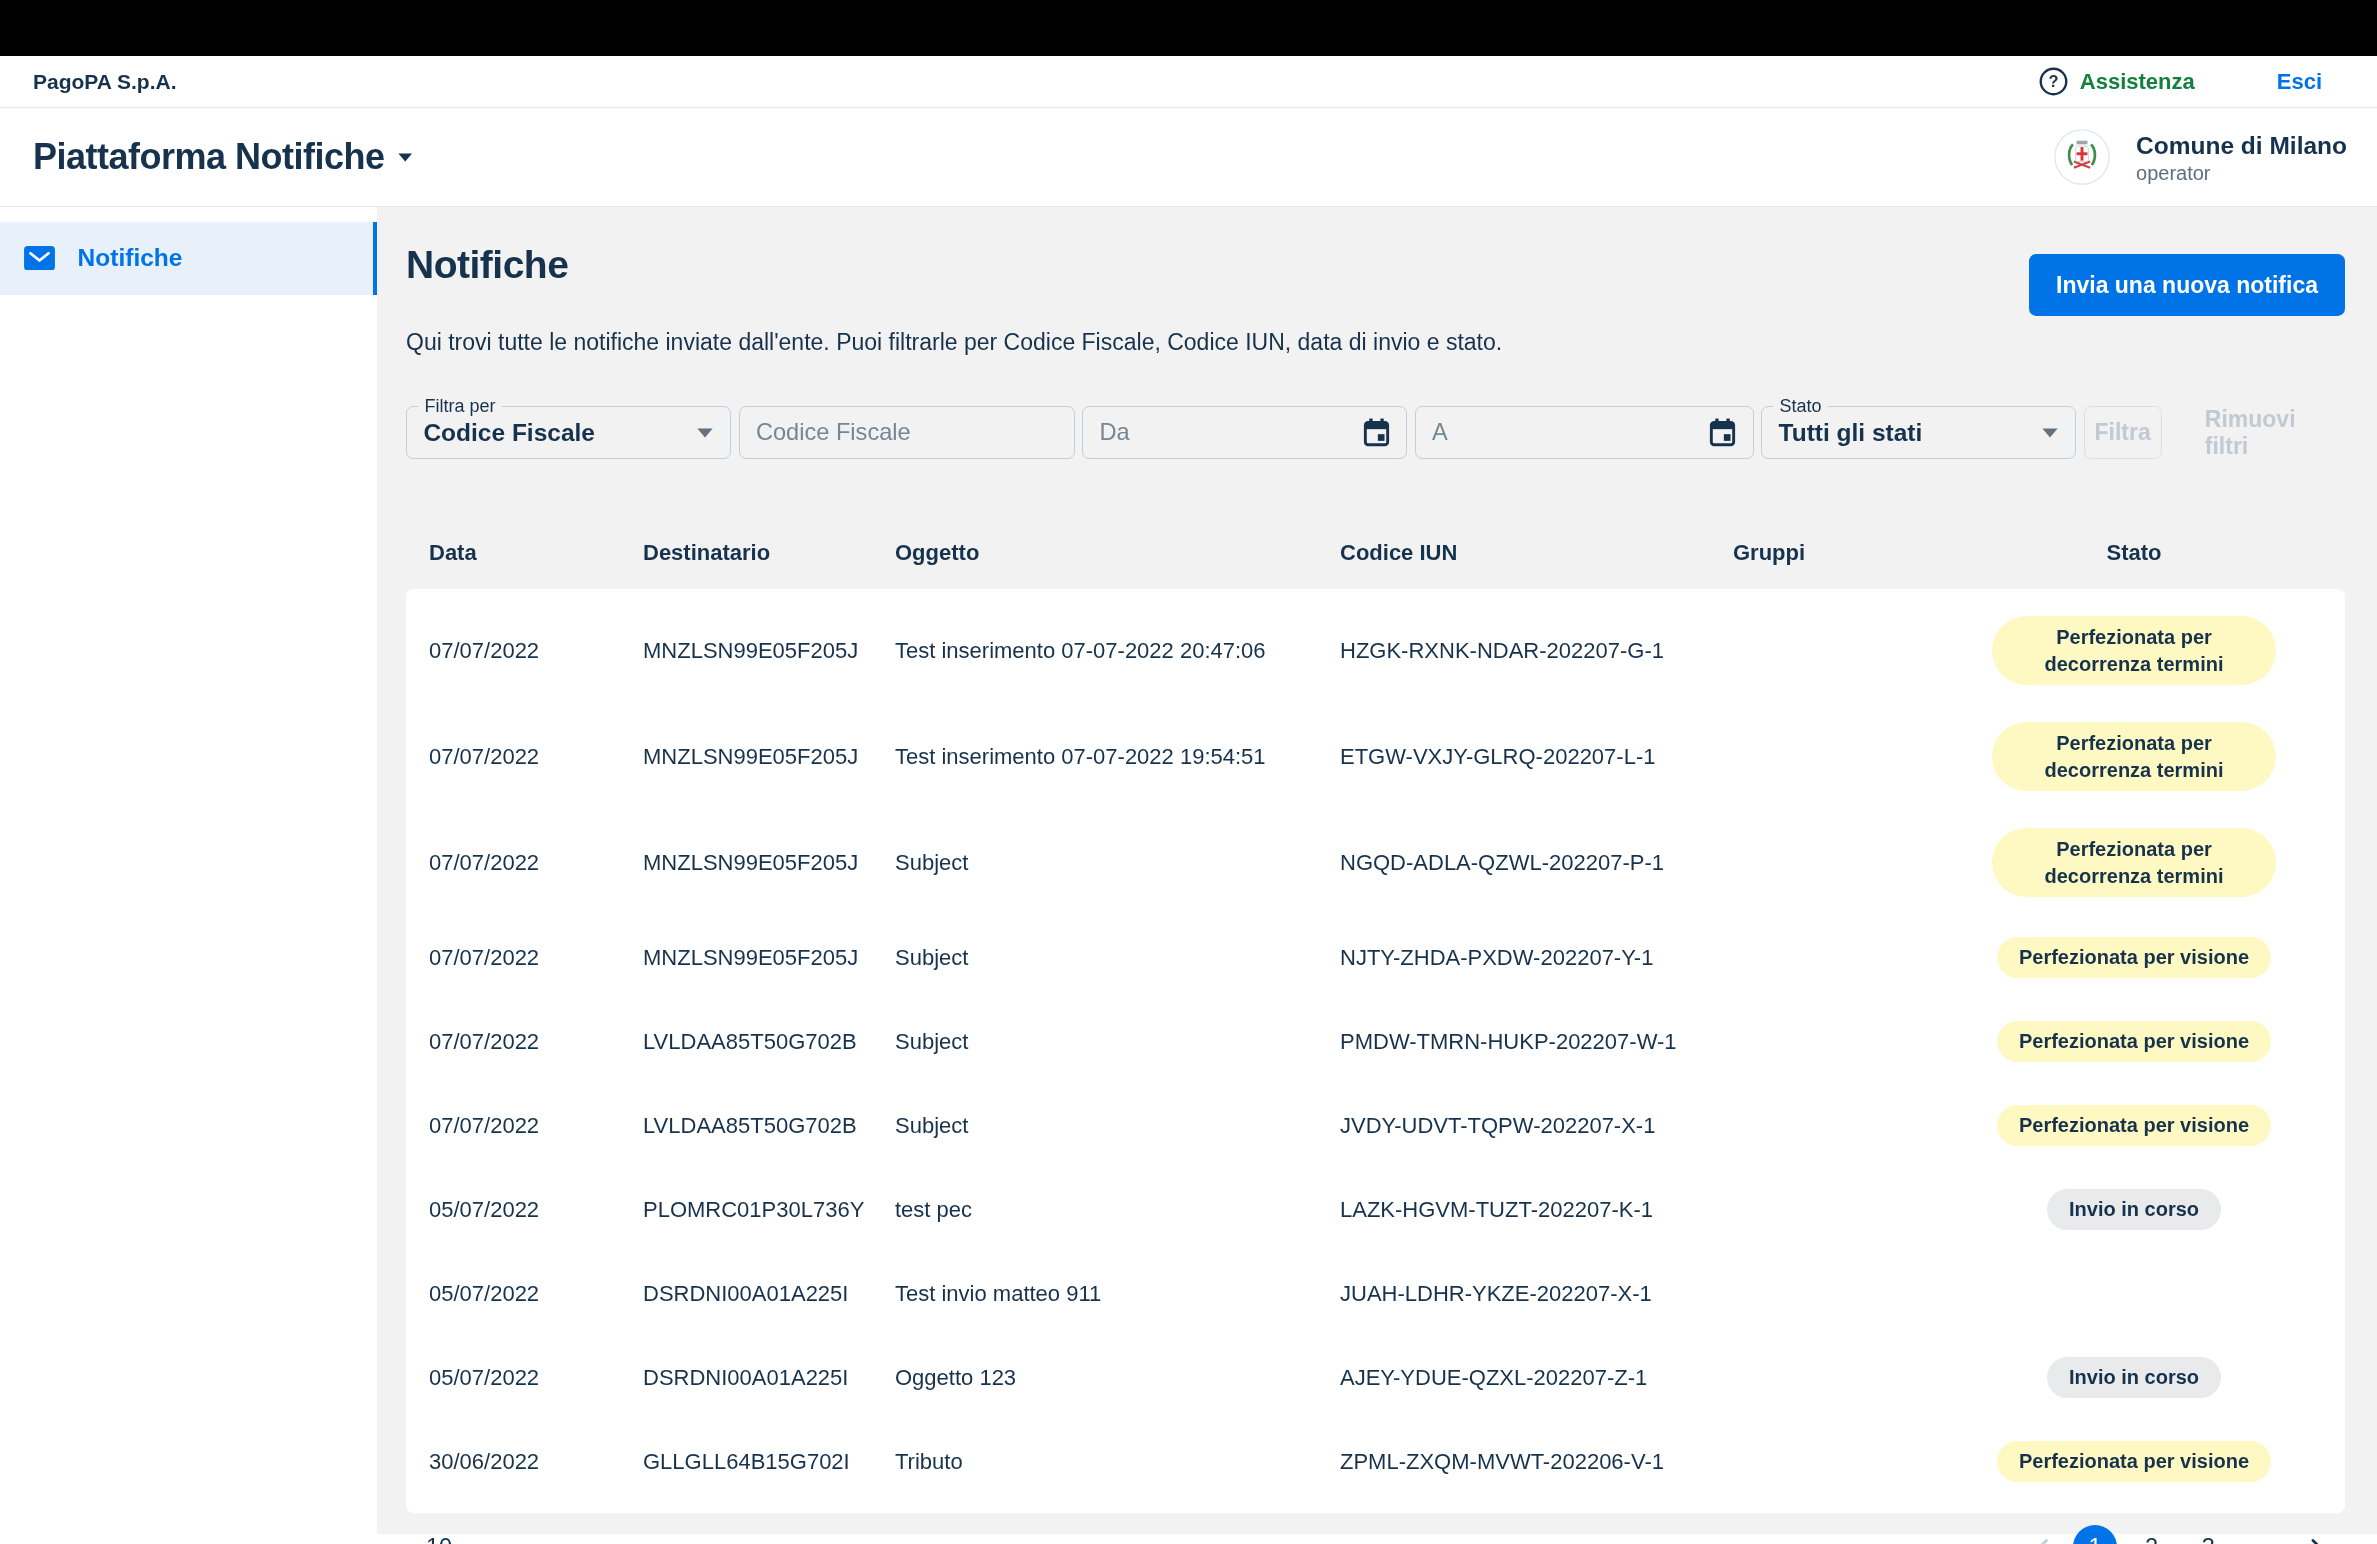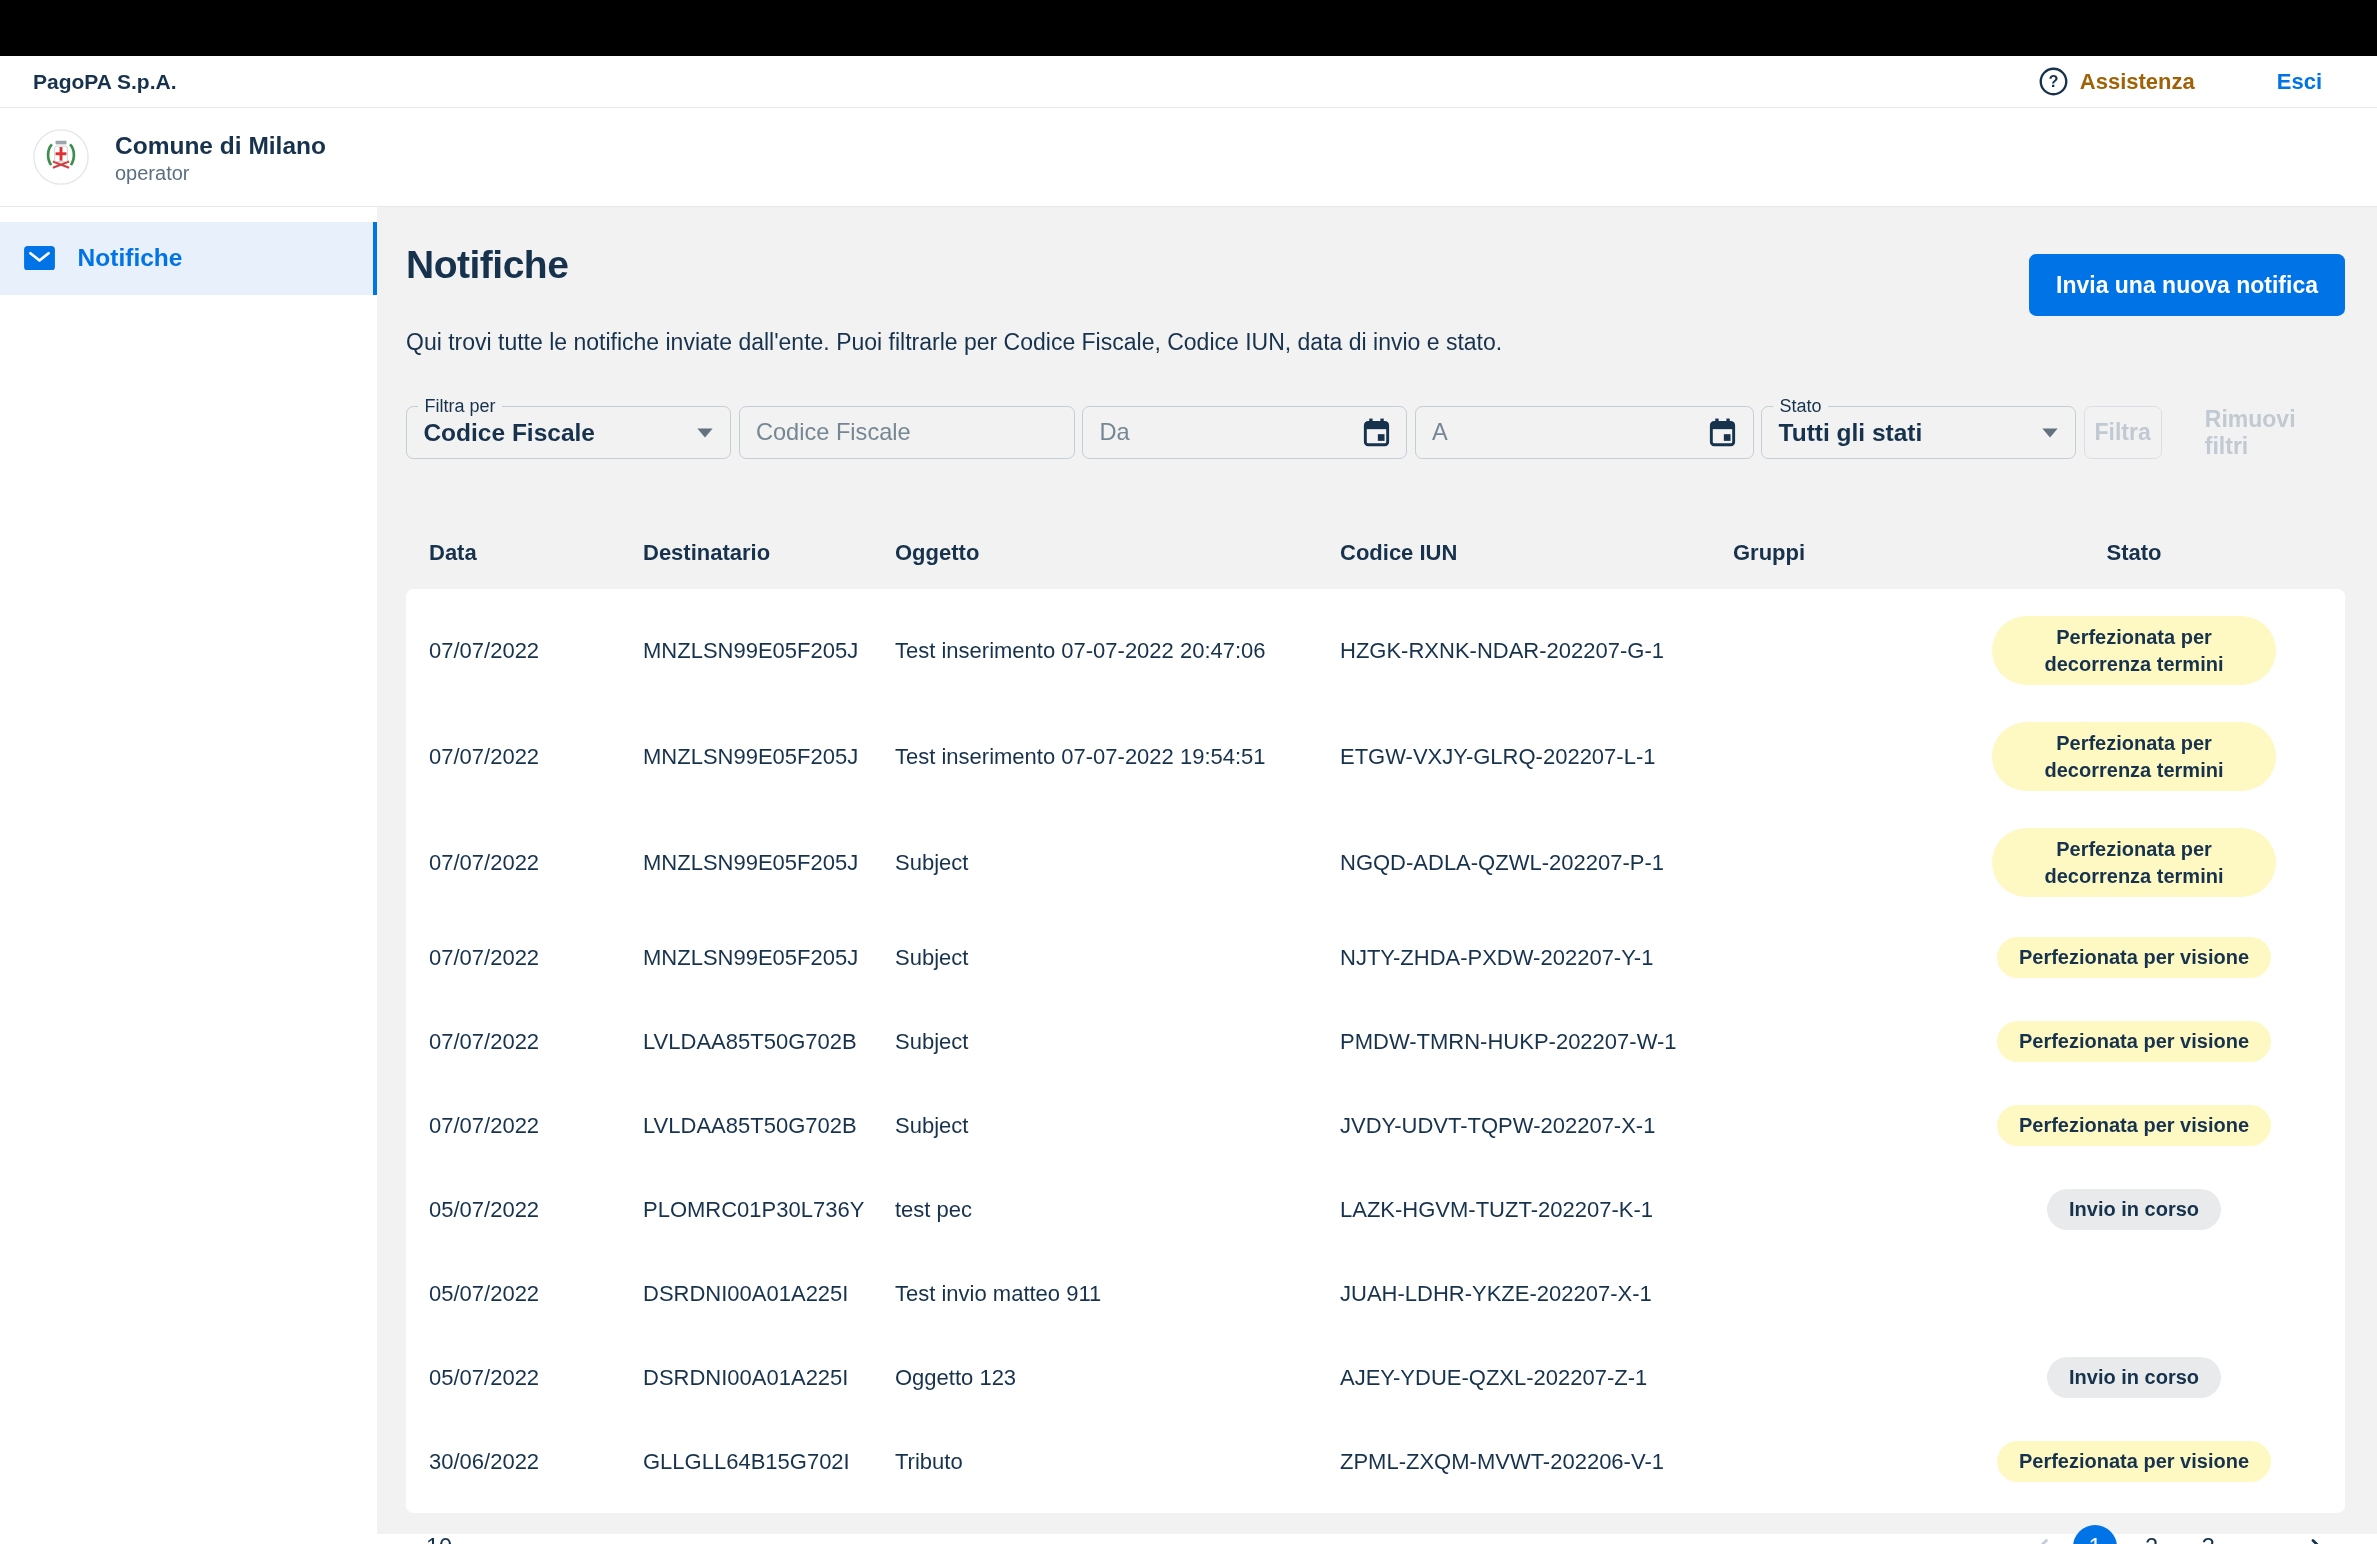--- a/index.html
+++ b/index.html
@@ -5,21 +5,21 @@
   * { margin:0; padding:0; box-sizing:border-box; }
   html,body { width:2377px; height:1544px; overflow:hidden;
     font-family:"Liberation Sans","DejaVu Sans",sans-serif; background:#fff; }
   .devbar { height:56px; background:#000; }
   
   .topbar { height:52px; background:#fff; display:flex; align-items:center;
     justify-content:space-between; padding:0 55px 0 33px; border-bottom:0.9px solid #E6E9EB; }
   .company { font-size:21px; font-weight:700; color:#17324D; cursor:pointer; }
   .topbar-right { display:flex; align-items:center; gap:82px; }
   .assist { display:flex; align-items:center; gap:11px; cursor:pointer; }
-  .assist span { font-size:22px; font-weight:600; color:#a16207; }
+  .assist span { font-size:22px; font-weight:600; color:#15803d; }
   .esci { font-size:22px; font-weight:600; color:#0073E6; cursor:pointer; }
   
   .header2 { height:99px; background:#fff; display:flex; align-items:center;
     justify-content:space-between; padding:0 30px 0 33px; border-bottom:0.9px solid #E6E9EB; }
   .product { display:flex; align-items:center; gap:12.7px; cursor:pointer; }
   .product h2 { font-size:36px; font-weight:700; color:#17324D; letter-spacing:-0.5px; }
   .org { display:flex; align-items:flex-end; gap:26px; }
   .org-txt .name { font-size:24.5px; font-weight:700; color:#17324D; }
   .org-txt .role { font-size:20px; color:#5C6F82; margin-top:1.8px; }
   
@@ -94,20 +94,26 @@
         <circle cx="17" cy="17" r="14" fill="none" stroke="#17324D" stroke-width="2.6"></circle>
         <text x="17" y="23.5" text-anchor="middle" font-size="18" font-weight="700" fill="#17324D" font-family="Liberation Sans, sans-serif">?</text>
       </svg>
       <span>Assistenza</span>
     </div>
     <div class="esci">Esci</div>
   </div>
 </div>
 
 <div class="header2">
+  <div class="product">
+    <h2>Piattaforma Notifiche</h2>
+    <svg width="16.4" height="11" viewBox="0 0 18 12">
+      <path d="M1.5 1.5 L9 10.5 L16.5 1.5 Z" fill="#17324D"></path>
+    </svg>
+  </div>
   <div class="org">
     <svg width="56" height="56" viewBox="0 0 62 62">
       <circle cx="31" cy="31" r="30" fill="#fff" stroke="#E3E7EB" stroke-width="1.5"></circle>
       <path d="M20 40 C15 32 16 22 21 17" stroke="#3E8F4E" stroke-width="3" fill="none"></path>
       <path d="M42 40 C47 32 46 22 41 17" stroke="#3E8F4E" stroke-width="3" fill="none"></path>
       <path d="M22 43 L40 36 M22 36 L40 43" stroke="#D14343" stroke-width="2.4"></path>
       <path d="M25 13 h12 v4 h-12 z" fill="#9AA5AE"></path>
       <rect x="24" y="19" width="14" height="17" rx="2" fill="#fff" stroke="#C9CFD4"></rect>
       <rect x="29.4" y="20" width="3.2" height="15" fill="#E03131"></rect>
       <rect x="25" y="25.8" width="12" height="3.2" fill="#E03131"></rect>

